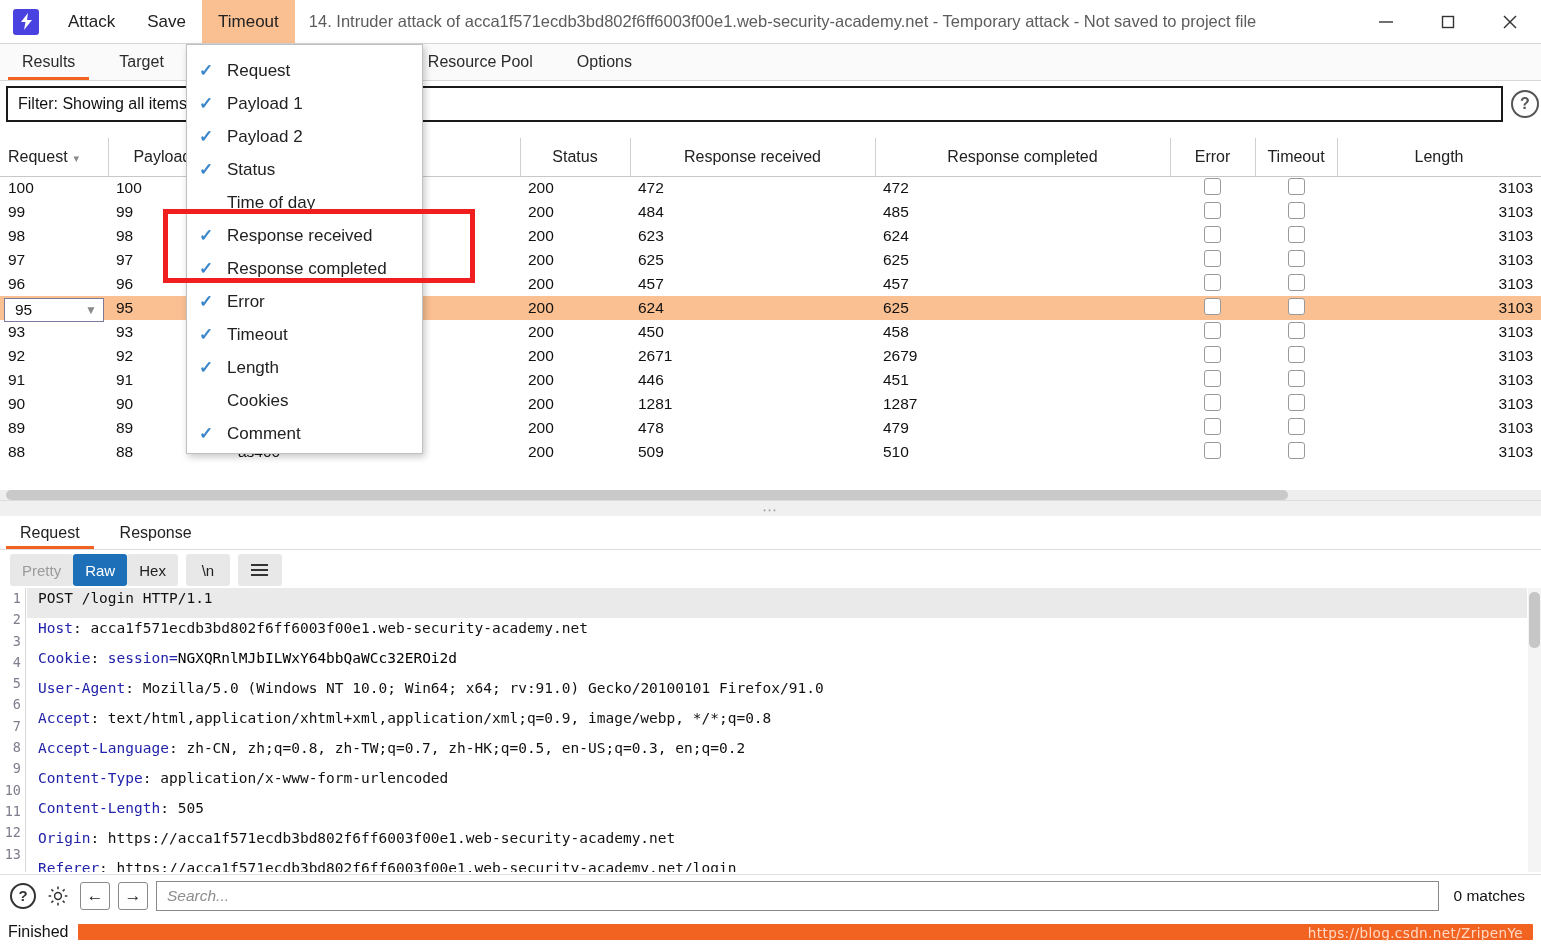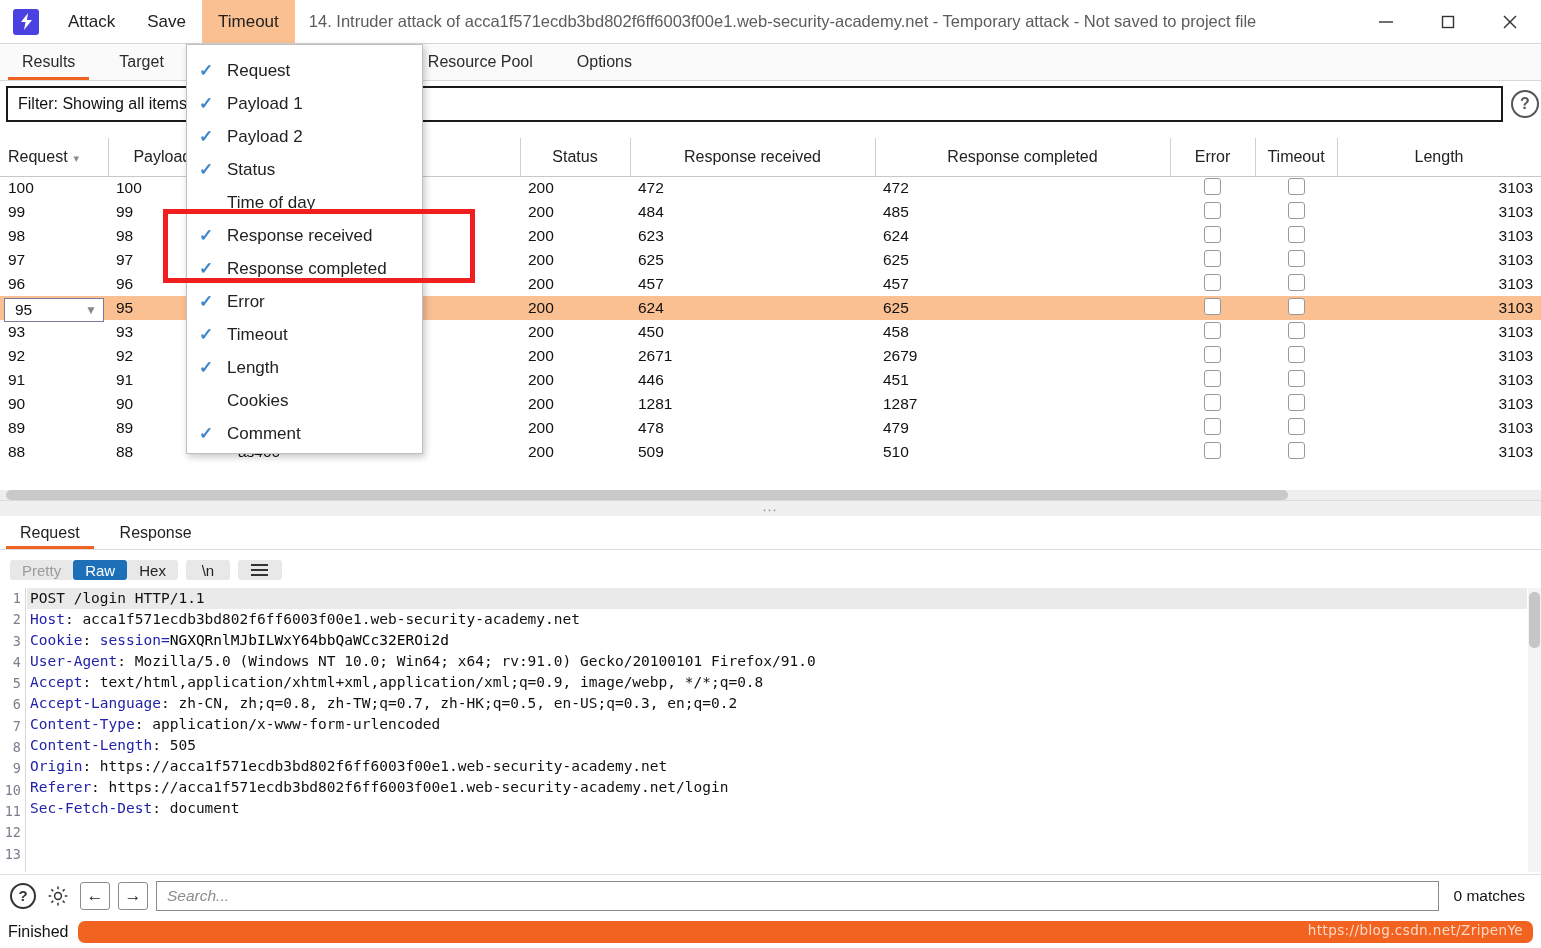--- a/index.html
+++ b/index.html
@@ -137,21 +137,21 @@
   }
   .mtab.active::after {
     content: ""; position: absolute; left: 6px; right: 6px; bottom: 0;
     height: 3px; background: #f26322;
   }
   .viewbar {
     position: absolute; left: 0; top: 552px; width: 1541px; height: 36px;
     background: #ffffff; display: flex; align-items: center; padding-left: 10px; gap: 0;
   }
   .seg {
-    height: 20px; min-width: 44px; padding: 0 12px;
+    height: 32px; min-width: 44px; padding: 0 12px;
     display: flex; align-items: center; justify-content: center;
     background: #e8e8e8; color: #222; font-size: 15px; border-radius: 3px;
   }
   .seg.dim { color: #9b9b9b; }
   .seg.on { background: #1d6fb8; color: #fff; }
   .seg.spaced { margin-left: 8px; }
   .hamb { display: flex; flex-direction: column; gap: 3px; }
   .hamb i { display: block; width: 17px; height: 2px; background: #333; }
 
   .codearea {
@@ -161,21 +161,21 @@
   }
   .gutter {
     position: absolute; left: 0; top: 0; width: 26px; height: 284px;
     background: #fff; border-right: 1px solid #d8d8d8;
   }
   .gut-n {
     height: 21.3px; line-height: 21.3px; text-align: right; padding-right: 4px;
     color: #7d7d8d; font-size: 13.5px;
   }
   .codelines { position: absolute; left: 27px; top: 0; right: 14px; }
-  .cl { height: 21px; line-height: 21.3px; white-space: pre; padding-left: 3px; }
+  .cl { height: 30px; line-height: 21.3px; white-space: pre; padding-left: 11px; }
   .cl.first { background: #eaeaea; }
   .k-hdr { color: #2222aa; }
   .k-val { color: #111; }
   .k-sess { color: #2222aa; }
   .k-cookie { color: #000000; }
   .vscroll-track {
     position: absolute; right: 0; top: 588px; width: 13px; height: 284px;
     background: #f4f4f4;
   }
   .vscroll-thumb {
@@ -208,21 +208,21 @@
   .matches { font-size: 15.5px; color: #111; padding: 0 6px; white-space: nowrap; }
 
   
   .statusbar {
     position: absolute; left: 0; top: 916px; width: 1541px; height: 32px;
     background: #ffffff; display: flex; align-items: center; gap: 10px;
     padding: 0 8px;
   }
   .st-label { font-size: 16px; color: #111; white-space: nowrap; }
   .progress {
-    flex: 1; height: 22px; border-radius: 7px; background: #f26322; position: relative;
+    flex: 1; height: 16px; border-radius: 1px; background: #f26322; position: relative;
   }
   .watermark {
     position: absolute; right: 10px; top: 1px; font-size: 13.5px;
     color: #ffd9c4; letter-spacing: .4px; font-family: "DejaVu Sans", sans-serif;
   }
 
   
   .dropdown {
     position: absolute; left: 186px; top: 44px; width: 237px; height: 410px;
     background: #ffffff; border: 1px solid #c0c0c0;

